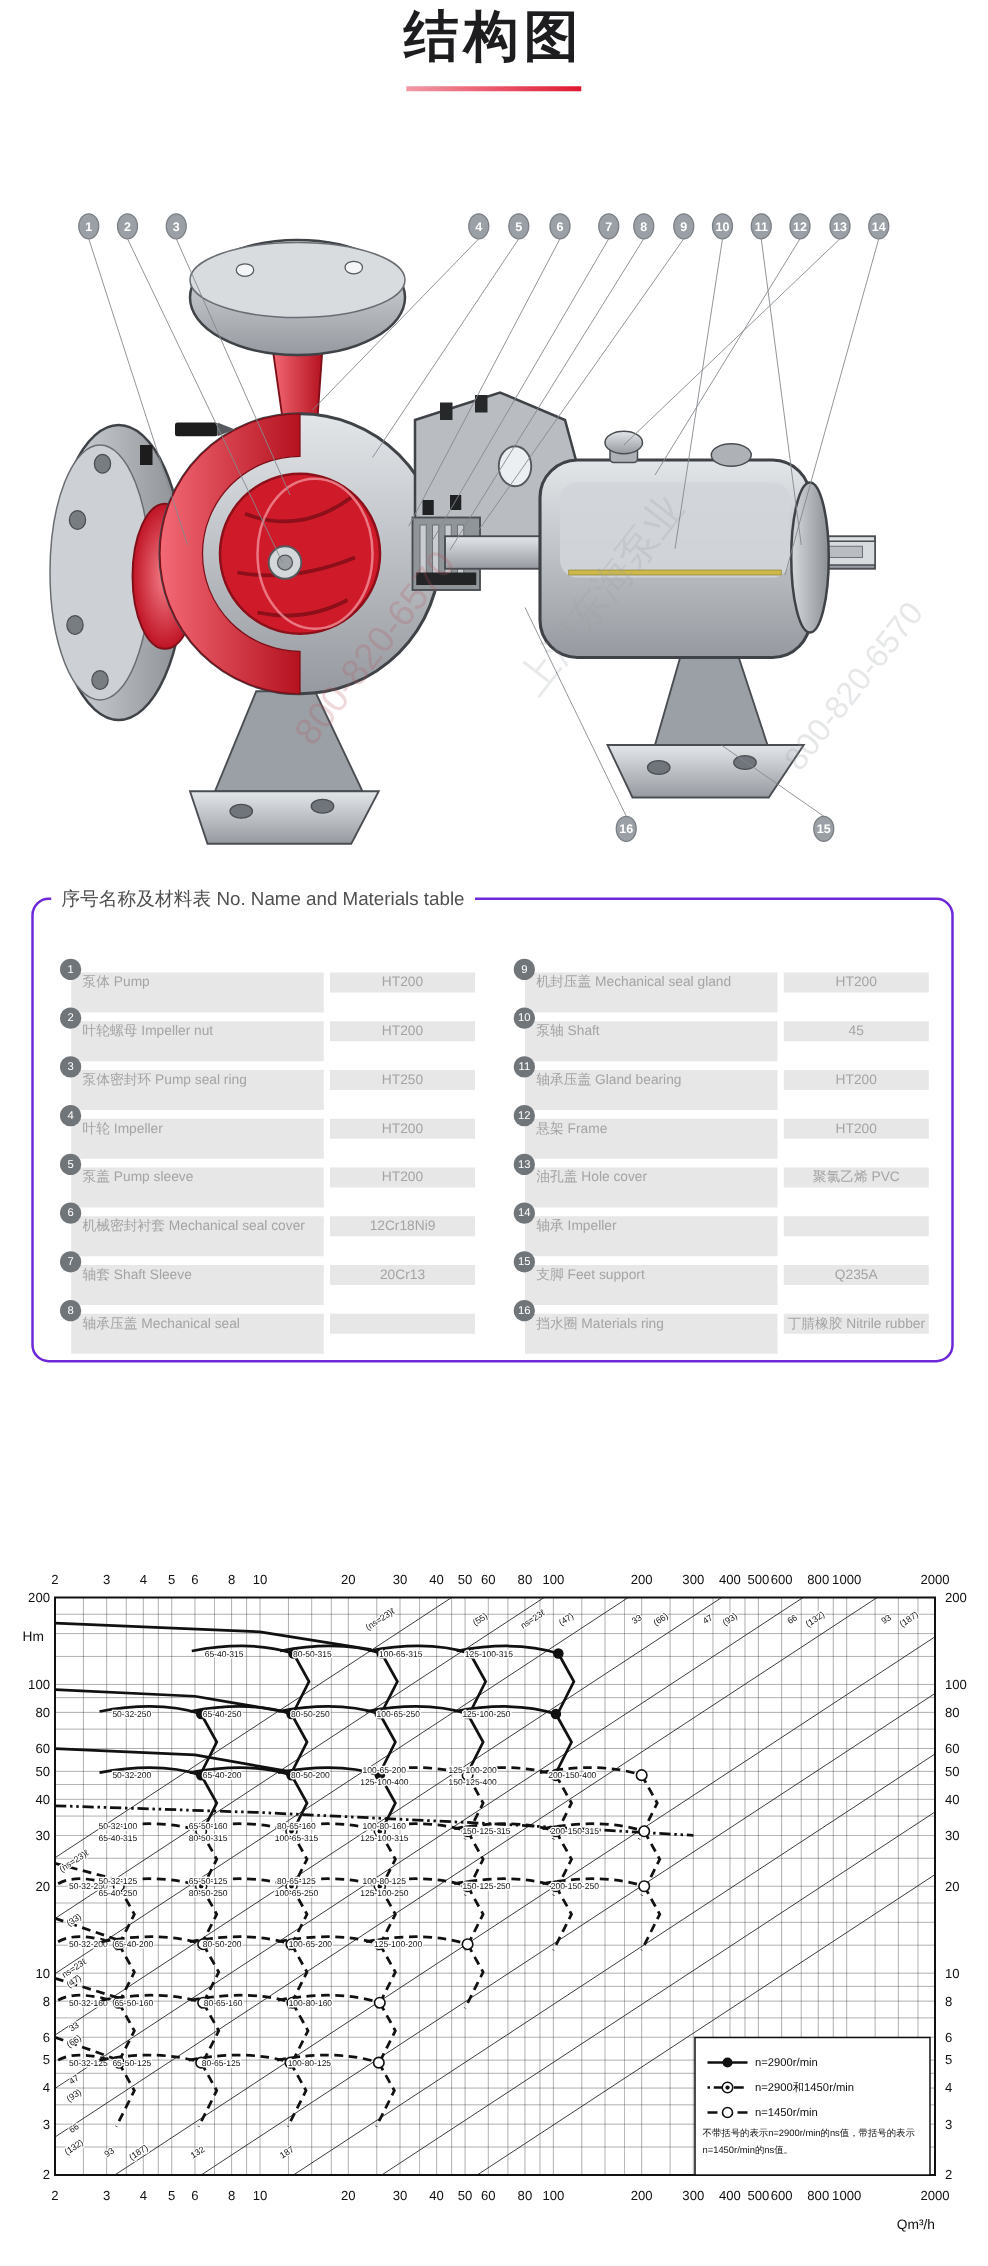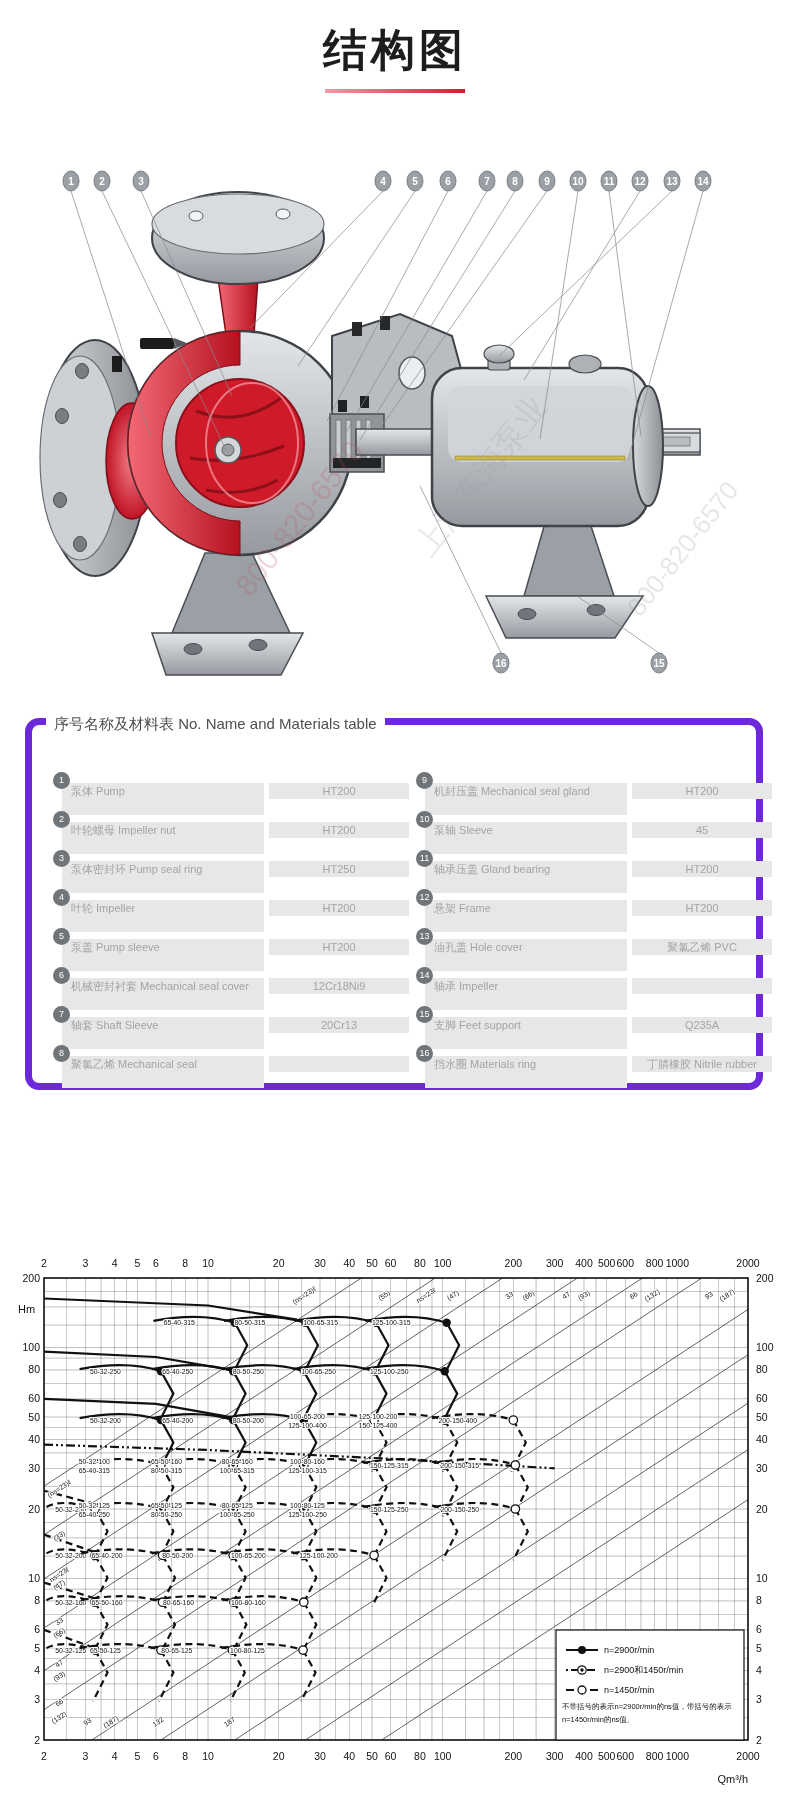--- a/index.html
+++ b/index.html
@@ -2,35 +2,35 @@
 <html><head>
 <meta charset="utf-8">
 <style>
   html,body{margin:0;padding:0;background:#fff;font-family:"Liberation Sans",sans-serif;}
   .page{position:relative;width:790px;height:1813px;background:#fff;overflow:hidden;margin:0 auto;}
   .sec-title{position:absolute;left:0;width:100%;text-align:center;}
   .sec-title .t{font-size:44px;font-weight:700;color:#1d1d1f;letter-spacing:4px;line-height:1.2;}
   .sec-title .bar{width:140px;height:4px;margin:12px auto 0;background:linear-gradient(90deg,#f29aa7,#e0172f);}
   #pump{position:absolute;top:128px;left:0;}
   #chart{position:absolute;top:1243px;left:0;}
-  .materials-box{position:absolute;left:25px;top:718px;width:738px;height:372px;border:7px solid #6d28d9;border-radius:14px;box-sizing:border-box;text-decoration:underline;}
+  .materials-box{position:absolute;left:25px;top:718px;width:738px;height:372px;border:2px solid #6d28d9;border-radius:14px;box-sizing:border-box;text-decoration:underline;}
   .box-header{position:absolute;top:-10px;left:14px;background:#fff;padding:0 8px;font-size:15px;color:#4f4f4f;white-space:nowrap;}
   .mcol{position:absolute;top:58px;}
   .mcol.left{left:30px;} .mcol.right{left:393px;}
   .mrow{position:relative;width:323px;height:16px;margin-bottom:23px;}
   .badge{position:absolute;left:-9px;top:-11px;width:17px;height:17px;border-radius:50%;background:#70757a;color:#fff;font-size:9px;text-align:center;line-height:17px;z-index:2;}
   .nbar{position:absolute;left:0;top:0;width:202px;height:32px;background:#e7e7e7;color:#a4a4a4;font-size:11px;line-height:16px;padding-left:9px;box-sizing:border-box;white-space:nowrap;overflow:visible;}
-  .mbar{position:absolute;left:207px;top:0;width:140px;height:16px;background:#e7e7e7;color:#a4a4a4;font-size:11px;line-height:16px;text-align:center;white-space:nowrap;}
+  .mbar{position:absolute;left:207px;top:0;width:116px;height:16px;background:#e7e7e7;color:#a4a4a4;font-size:11px;line-height:16px;text-align:center;white-space:nowrap;}
 </style>
 </head>
 <body>
 
 <div class="page">
 
-  <div class="sec-title" style="top:24px">
+  <div class="sec-title" style="top:4px">
     <div class="t">结构图</div>
     <div class="bar"></div>
   </div>
 
   <svg id="pump" width="790" height="572" viewBox="0 0 790 572">
     <defs>
       <linearGradient id="met" x1="0" y1="0" x2="0" y2="1">
           <stop offset="0" stop-color="#e3e6e9"></stop>
           <stop offset="1" stop-color="#969aa0"></stop>
         </linearGradient>
@@ -221,33 +221,33 @@
           <div class="nbar">机械密封衬套 Mechanical seal cover</div>
           <div class="mbar">12Cr18Ni9</div>
         </div>
         <div class="mrow">
           <div class="badge">7</div>
           <div class="nbar">轴套 Shaft Sleeve</div>
           <div class="mbar">20Cr13</div>
         </div>
         <div class="mrow">
           <div class="badge">8</div>
-          <div class="nbar">聚氯乙烯 Mechanical seal</div>
+          <div class="nbar">轴承压盖 Mechanical seal</div>
           <div class="mbar"></div>
         </div>
       </div>
     <div class="mcol right" id="mcol-right">
         <div class="mrow">
           <div class="badge">9</div>
           <div class="nbar">机封压盖 Mechanical seal gland</div>
           <div class="mbar">HT200</div>
         </div>
         <div class="mrow">
           <div class="badge">10</div>
-          <div class="nbar">泵轴 Sleeve</div>
+          <div class="nbar">泵轴 Shaft</div>
           <div class="mbar">45</div>
         </div>
         <div class="mrow">
           <div class="badge">11</div>
           <div class="nbar">轴承压盖 Gland bearing</div>
           <div class="mbar">HT200</div>
         </div>
         <div class="mrow">
           <div class="badge">12</div>
           <div class="nbar">悬架 Frame</div>

